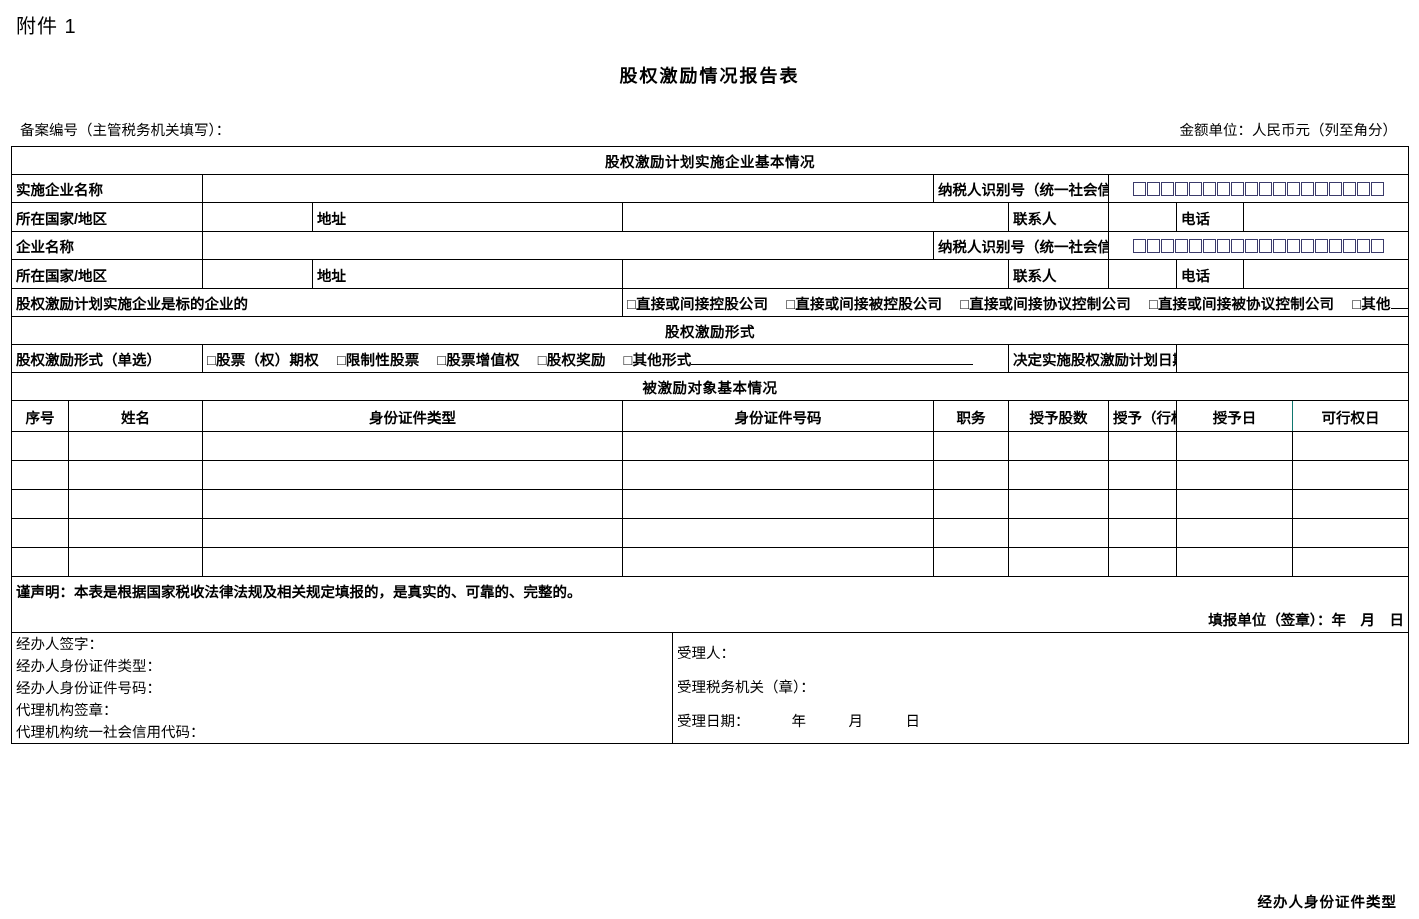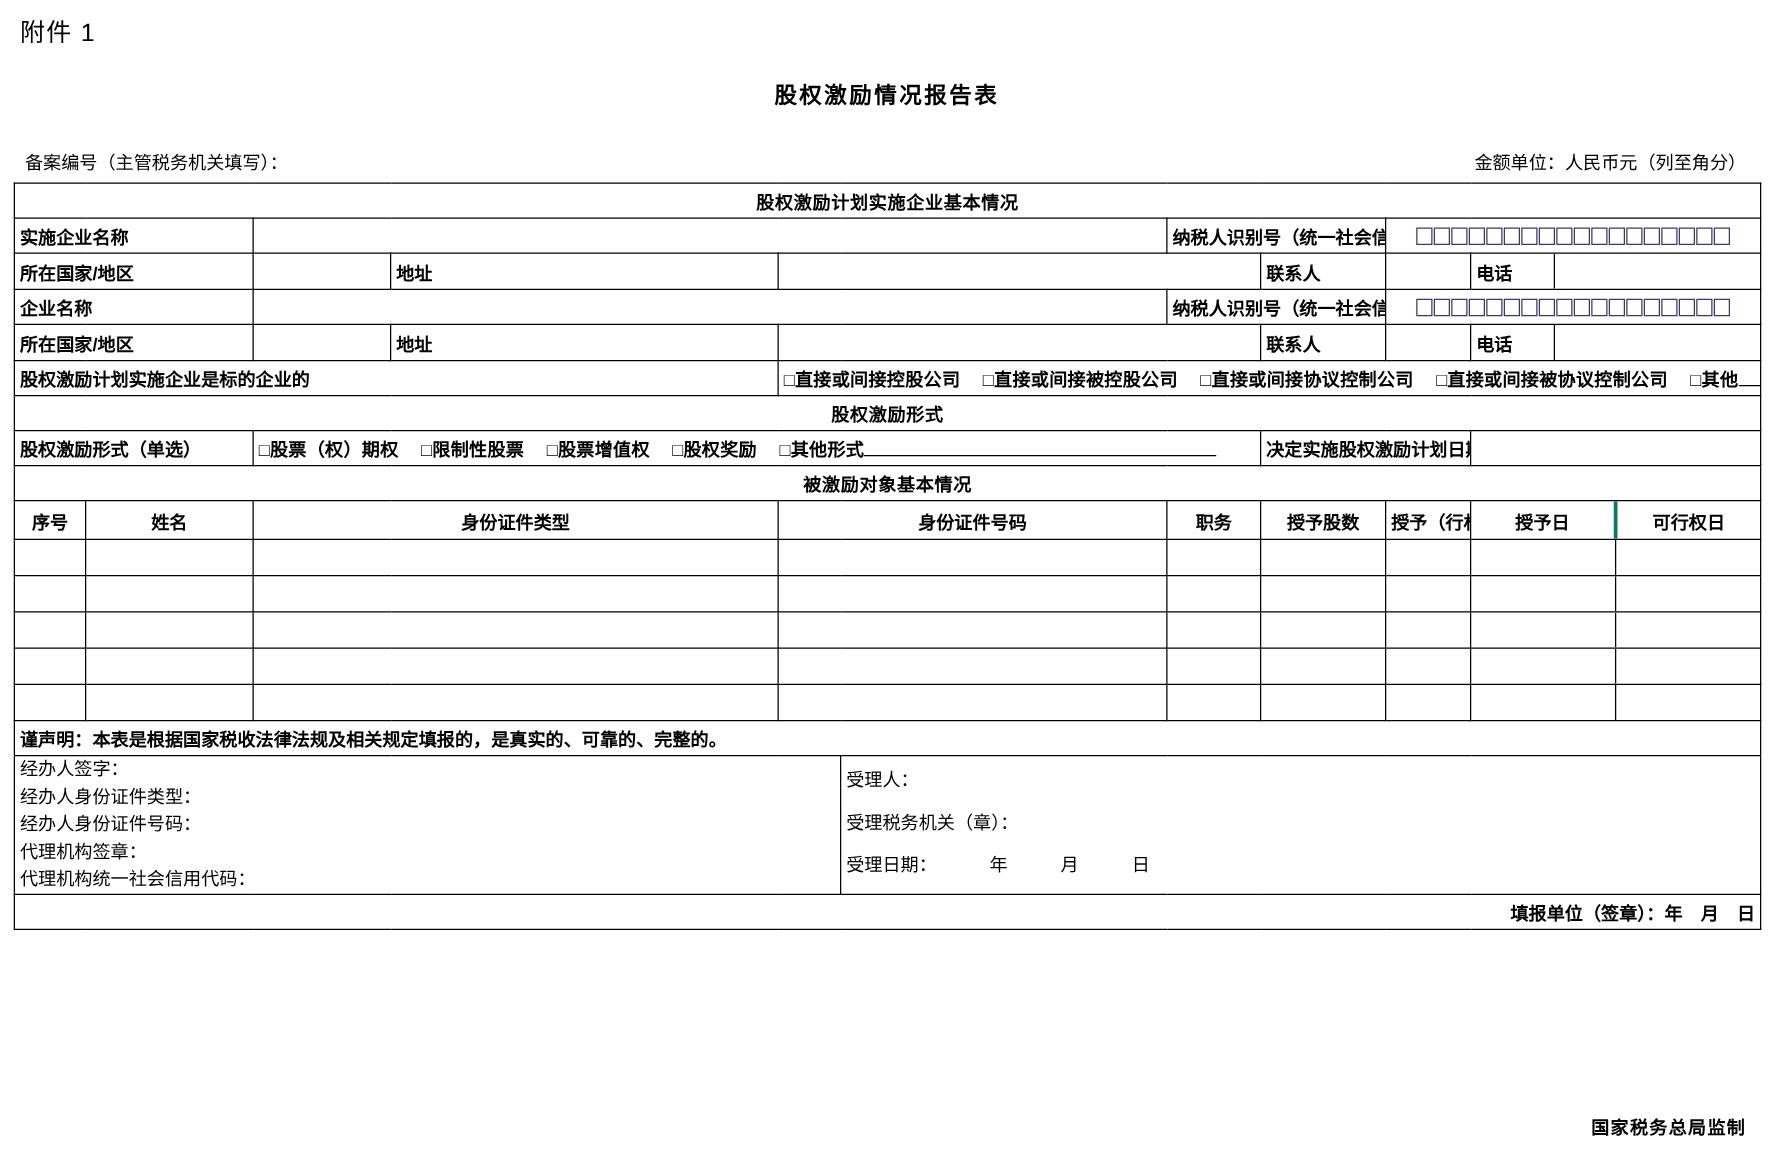--- a/index.html
+++ b/index.html
@@ -295,21 +295,21 @@
       <td class="col-head">姓名</td>
       <td class="col-head" colspan="2" style="width:auto">身份证件类型</td>
       <td class="col-head" colspan="2">身份证件号码</td>
       <td class="col-head">职务</td>
       <td class="col-head">授予股数</td>
       <td class="col-head">授予（行权）价格</td>
       <td class="col-head" style="padding:0">
         <table style="width:100%;border-collapse:collapse;table-layout:fixed">
           <tbody>
                 <tr>
-            <td class="col-head" style="border:none;border-right:3px solid #0f766e;height:30px">授予日</td>
+            <td class="col-head" style="border:none;border-right:1px solid #0f766e;height:30px">授予日</td>
             <td class="col-head" style="border:none;height:30px">可行权日</td>
           </tr>
         </tbody>
             </table>
       </td>
     </tr>
 
     <tr class="data-row">
       <td></td>
       <td></td>
@@ -404,38 +404,38 @@
               </tbody>
             </table>
       </td>
     </tr>
 
     <tr>
       <td class="decl-cell" colspan="10">
         <span class="decl-text">谨声明：本表是根据国家税收法律法规及相关规定填报的，是真实的、可靠的、完整的。</span>
       </td>
     </tr>
+    <tr>
+      <td class="sign-cell" colspan="10">
+        <span class="sign-text">填报单位（签章）：</span><span class="sign-text ymd">年　月　日</span>
+      </td>
+    </tr>
+
     <tr>
       <td class="foot-cell" colspan="5">
         <div>经办人签字：</div>
         <div>经办人身份证件类型：</div>
         <div>经办人身份证件号码：</div>
         <div>代理机构签章：</div>
         <div>代理机构统一社会信用代码：</div>
       </td>
       <td class="foot-cell right" colspan="5">
         <div>受理人：</div>
         <div>受理税务机关（章）：</div>
         <div><span>受理日期：</span><span class="ymd2">年　月　日</span></div>
       </td>
     </tr>
-
-    <tr>
-      <td class="sign-cell" colspan="10">
-        <span class="sign-text">填报单位（签章）：</span><span class="sign-text ymd">年　月　日</span>
-      </td>
-    </tr>
   </tbody>
     </table>
 
-  <div class="gov-mark">国家税务总局监制</div>
+  <div class="gov-mark">经办人身份证件类型</div>
 
 </div>
 
 </body></html>

